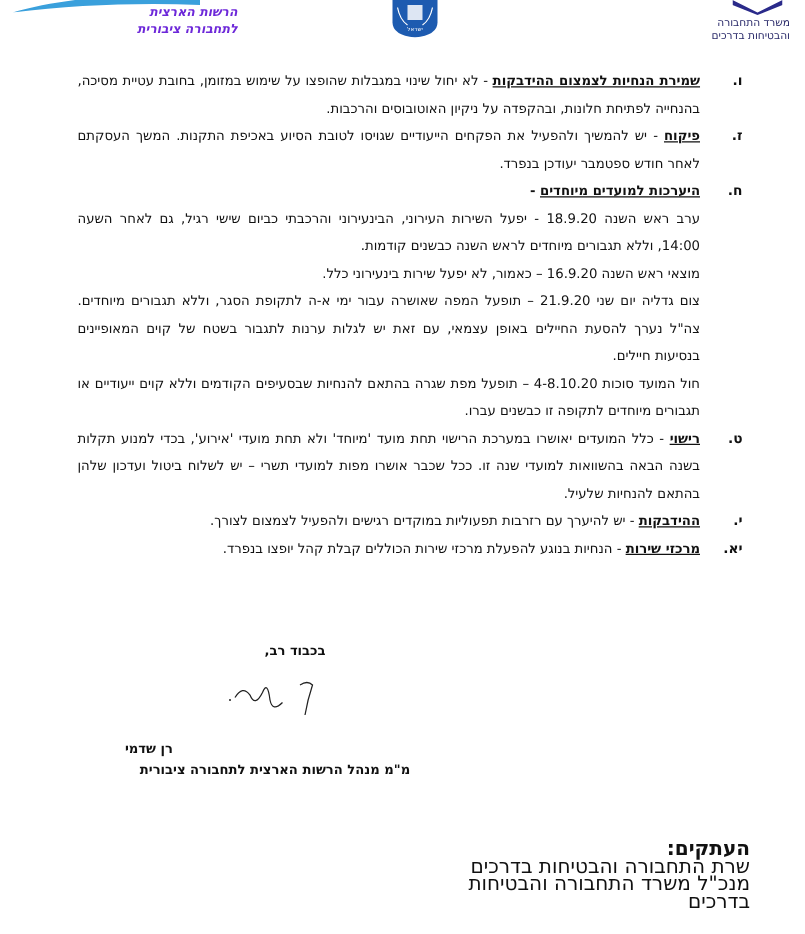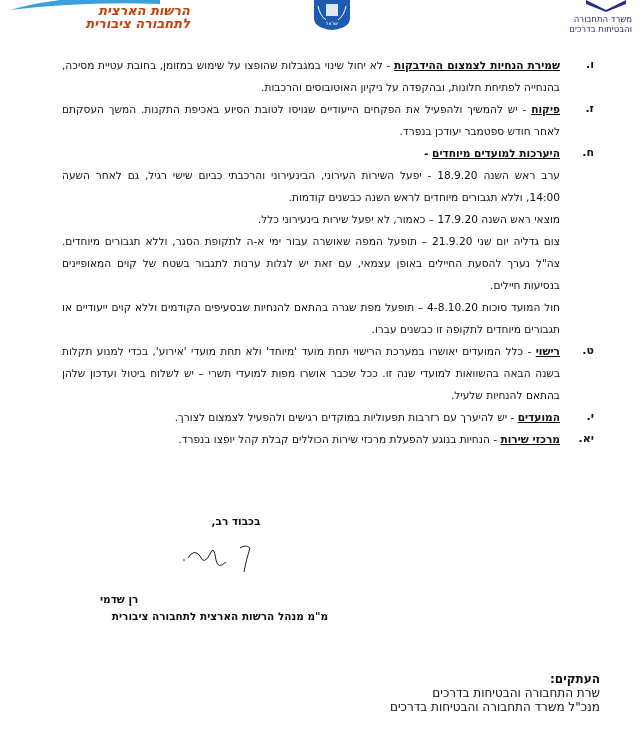--- a/index.html
+++ b/index.html
@@ -8,21 +8,21 @@
       font-family: "DejaVu Sans", sans-serif; color: #111;
     }
     .page { position: relative; width: 644px; height: 747px; direction: rtl; }
 
     
     .logo-left { position: absolute; left: 0; top: 0; width: 210px; height: 32px; }
     .logo-left .swoosh { position: absolute; left: 10px; top: -6px; width: 150px; height: 16px; }
     .logo-left .txt {
       position: absolute; left: 40px; top: 4px; width: 150px; direction: rtl; text-align: right;
       font-family: "DejaVu Sans", sans-serif; font-style: italic; font-weight: bold;
-      font-size: 13px; line-height: 13px; color: #c2410c;
+      font-size: 10px; line-height: 13px; color: #6d28d9;
     }
     .logo-center { position: absolute; left: 312px; top: 0; width: 40px; height: 30px; }
     .logo-right { position: absolute; left: 560px; top: 0; width: 84px; height: 34px; }
     .logo-right .txt {
       position: absolute; right: 12px; top: 14px; direction: rtl; text-align: right;
       font-family: "DejaVu Sans", sans-serif; font-weight: normal; font-size: 8.5px; line-height: 10px;
       color: #2a2a6a;
     }
 
     
@@ -40,21 +40,21 @@
     .sig {
       position: absolute; left: 100px; top: 515px; width: 240px; text-align: center;
       font-family: "DejaVu Sans", sans-serif; font-weight: bold; font-size: 10.5px; direction: rtl;
     }
     .sig .closing { position: absolute; left: 96px; top: 0; width: 80px; text-align: center; }
     .sig .signature { position: absolute; left: 80px; top: 25px; width: 90px; height: 35px; }
     .sig .name { position: absolute; left: 0; top: 78px; width: 240px; text-align: left; }
     .sig .role { position: absolute; left: 0; top: 95px; width: 240px; text-align: center; }
     .cc {
       position: absolute; right: 44px; top: 672px; width: 260px;
-      font-family: "DejaVu Sans", sans-serif; font-size: 12px; line-height: 14px; direction: rtl; 
+      font-family: "DejaVu Sans", sans-serif; font-size: 16px; line-height: 14px; direction: rtl; 
     }
     .cc .head { font-weight: bold; }
   </style>
 </head>
 <body>
 
 <div class="page">
 
   <div class="logo-left">
     <svg class="swoosh" viewBox="0 0 150 16">
@@ -96,32 +96,32 @@
     <div class="item">
       <span class="marker">ז.</span>
       <span class="title">פיקוח</span><span> - יש להמשיך ולהפעיל את הפקחים הייעודיים שגויסו לטובת הסיוע באכיפת התקנות. המשך העסקתם לאחר חודש ספטמבר יעודכן בנפרד.</span>
     </div>
 
     <div class="item">
       <span class="marker">ח.</span>
       <span class="title">היערכות למועדים מיוחדים</span><span style="font-weight:bold;"> -</span>
     </div>
     <div class="sub">ערב ראש השנה 18.9.20 - יפעל השירות העירוני, הבינעירוני והרכבתי כביום שישי רגיל, גם לאחר השעה 14:00, וללא תגבורים מיוחדים לראש השנה כבשנים קודמות.</div>
-    <div class="sub">מוצאי ראש השנה 17.9.20 – כאמור, לא יפעל שירות בינעירוני כלל.</div>
+    <div class="sub">מוצאי ראש השנה 16.9.20 – כאמור, לא יפעל שירות בינעירוני כלל.</div>
     <div class="sub">צום גדליה יום שני 21.9.20 – תופעל המפה שאושרה עבור ימי א-ה לתקופת הסגר, וללא תגבורים מיוחדים. צה"ל נערך להסעת החיילים באופן עצמאי, עם זאת יש לגלות ערנות לתגבור בשטח של קוים המאופיינים בנסיעות חיילים.</div>
     <div class="sub">חול המועד סוכות 4-8.10.20 – תופעל מפת שגרה בהתאם להנחיות שבסעיפים הקודמים וללא קוים ייעודיים או תגבורים מיוחדים לתקופה זו כבשנים עברו.</div>
 
     <div class="item">
       <span class="marker">ט.</span>
       <span class="title">רישוי</span><span> - כלל המועדים יאושרו במערכת הרישוי תחת מועד 'מיוחד' ולא תחת מועדי 'אירוע', בכדי למנוע תקלות בשנה הבאה בהשוואות למועדי שנה זו. ככל שכבר אושרו מפות למועדי תשרי – יש לשלוח ביטול ועדכון שלהן בהתאם להנחיות שלעיל.</span>
     </div>
 
     <div class="item">
       <span class="marker">י.</span>
-      <span class="title">המועדים</span><span> - יש להיערך עם רזרבות תפעוליות במוקדים רגישים ולהפעיל לצמצום לצורך.</span>
+      <span class="title">ההידבקות</span><span> - יש להיערך עם רזרבות תפעוליות במוקדים רגישים ולהפעיל לצמצום לצורך.</span>
     </div>
 
     <div class="item">
       <span class="marker">יא.</span>
       <span class="title">מרכזי שירות</span><span> - הנחיות בנוגע להפעלת מרכזי שירות הכוללים קבלת קהל יופצו בנפרד.</span>
     </div>
   </div>
 
   <div class="sig">
     <div class="closing">בכבוד רב,</div>

